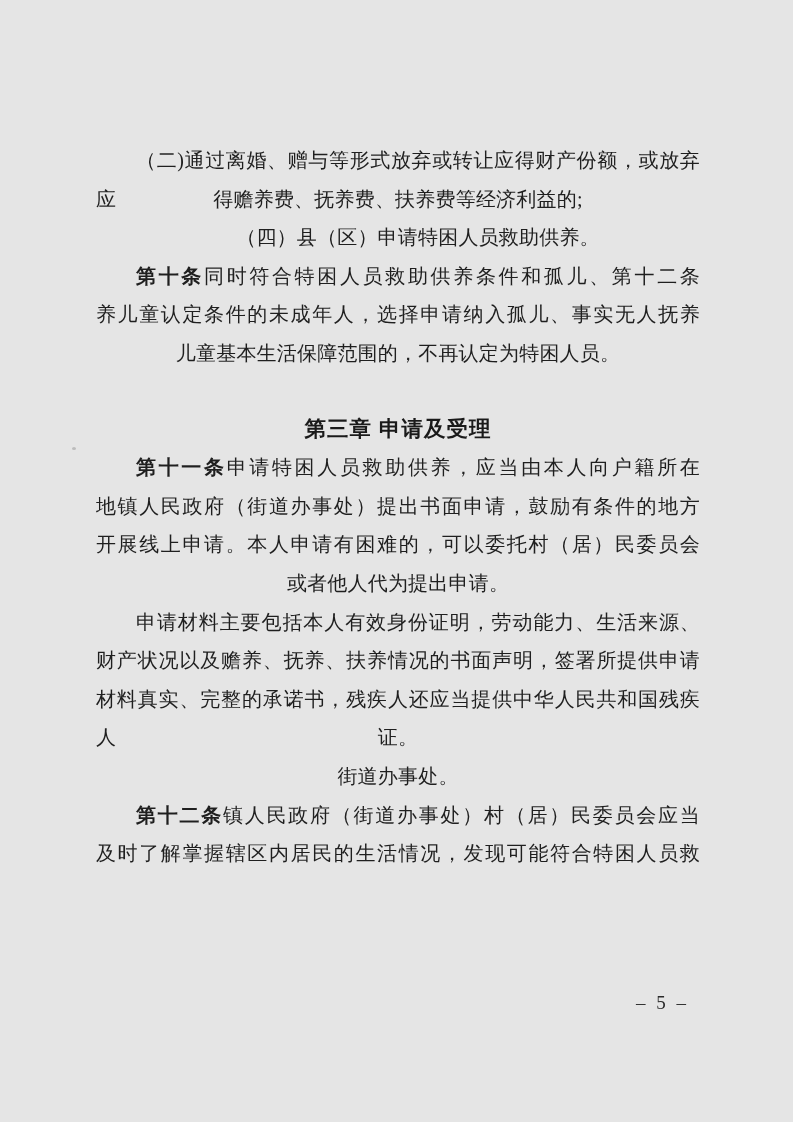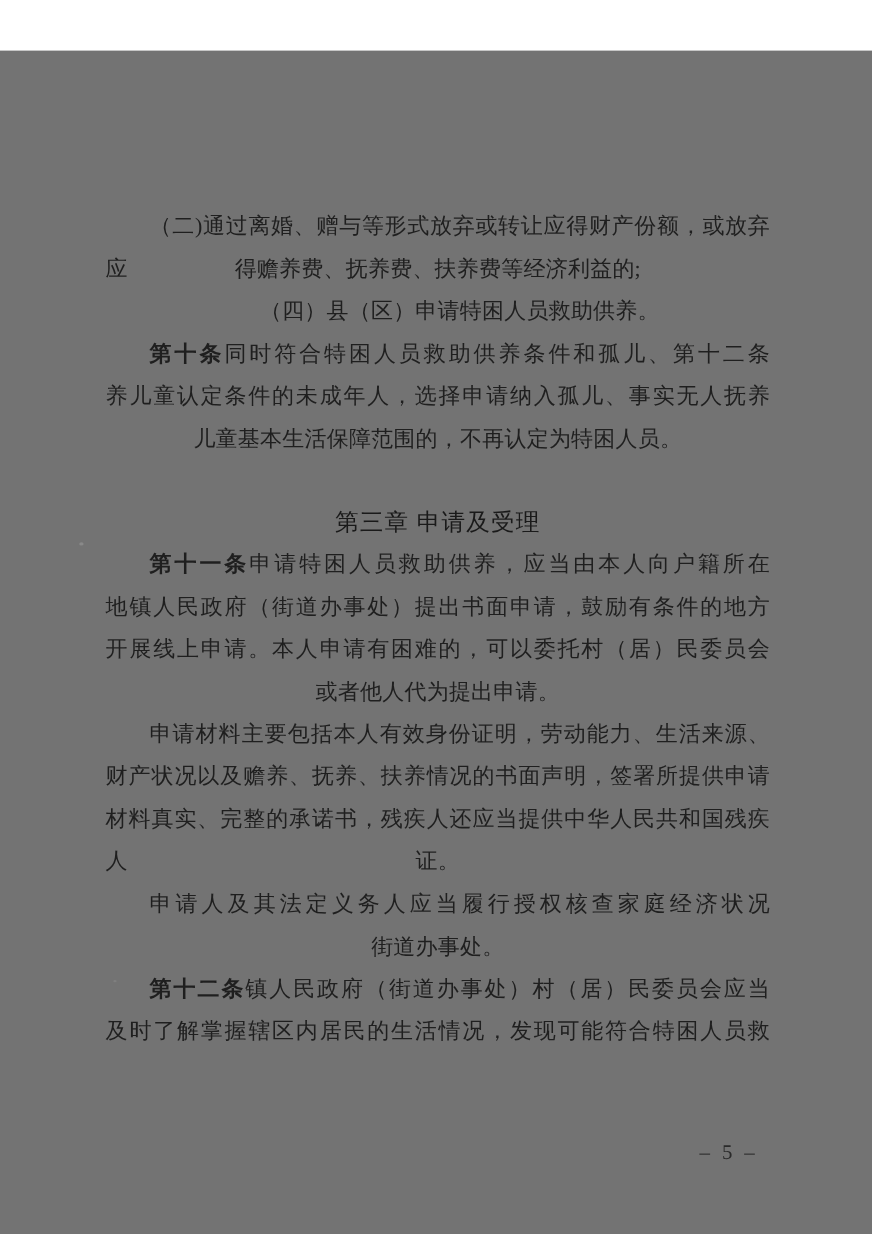--- a/index.html
+++ b/index.html
@@ -11,22 +11,21 @@
     height: 1122px;
     background: #ffffff;
     position: relative;
     overflow: hidden;
     font-family: "Liberation Serif", "DejaVu Serif", serif;
     color: #1f1f1f;
   }
   .page {
     position: absolute;
     inset: 0;
-    background: #737373;
-    margin-top: 46px;
+    background: #e5e5e5;
   }
   .content {
     position: absolute;
     left: 96px;
     top: 141px;
     width: 604px;
   }
   .line {
     font-size: 20px;
     line-height: 38.6px;
@@ -44,21 +43,21 @@
     text-justify: inter-character;
   }
   .lead {
     font-weight: 700;
   }
   .spacer {
     height: 37px;
   }
   .heading {
     font-family: "Liberation Sans", "DejaVu Sans", sans-serif;
-    font-weight: 400;
+    font-weight: 700;
     font-size: 21.5px;
     line-height: 38.6px;
     height: 38.6px;
     text-align: center;
     text-align-last: center;
     letter-spacing: 1px;
     color: #1a1a1a;
   }
   .page-number {
     position: absolute;
@@ -98,21 +97,20 @@
     <div class="heading">第三章 申请及受理</div>
 
     <div class="line indent fill"><span class="lead">第十一条</span><span>申请特困人员救助供养，应当由本人向户籍所在</span></div>
     <div class="line fill"><span>地镇人民政府（街道办事处）提出书面申请，鼓励有条件的地方</span></div>
     <div class="line fill"><span>开展线上申请。本人申请有困难的，可以委托村（居）民委员会</span></div>
     <div class="line"><span>或者他人代为提出申请。</span></div>
     <div class="line indent fill"><span>申请材料主要包括本人有效身份证明，劳动能力、生活来源、</span></div>
     <div class="line fill"><span>财产状况以及赡养、抚养、扶养情况的书面声明，签署所提供申请</span></div>
     <div class="line fill"><span>材料真实、完整的承诺书，残疾人还应当提供中华人民共和国残疾人</span></div>
     <div class="line"><span>证。</span></div>
-    <div class="line indent fill"><span>申请人及其法定义务人应当履行授权核查家庭经济状况</span></div>
     <div class="line"><span>街道办事处。</span></div>
     <div class="line indent fill"><span class="lead">第十二条</span><span>镇人民政府（街道办事处）村（居）民委员会应当</span></div>
     <div class="line fill"><span>及时了解掌握辖区内居民的生活情况，发现可能符合特困人员救</span></div>
 
   </div>
 
   <div class="page-number">– 5 –</div>
 
   <div class="speck speck-1"></div>
   <div class="speck speck-2"></div>

